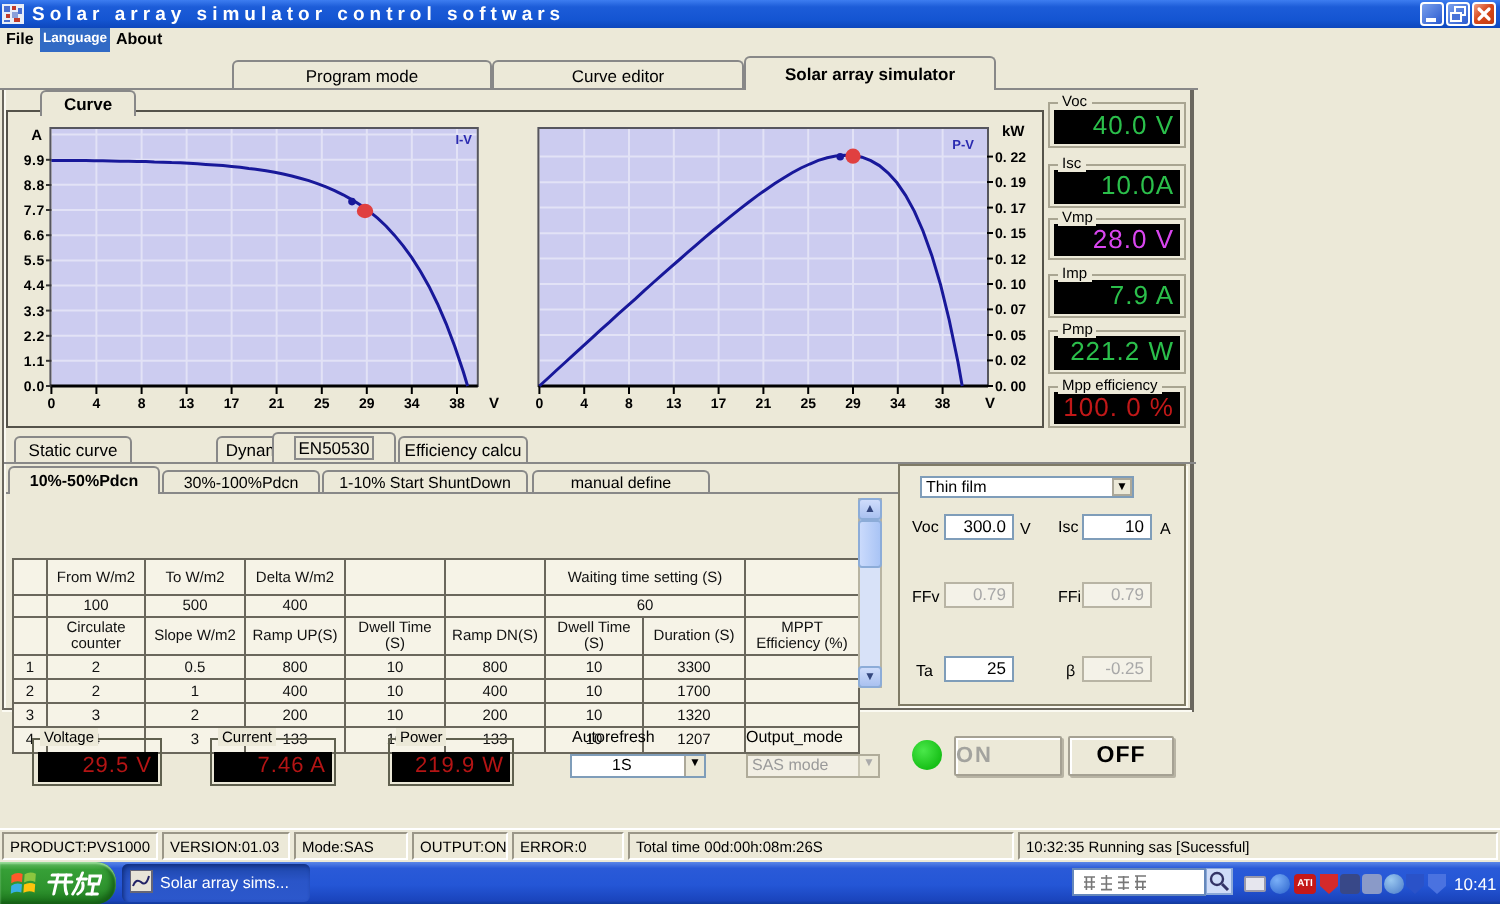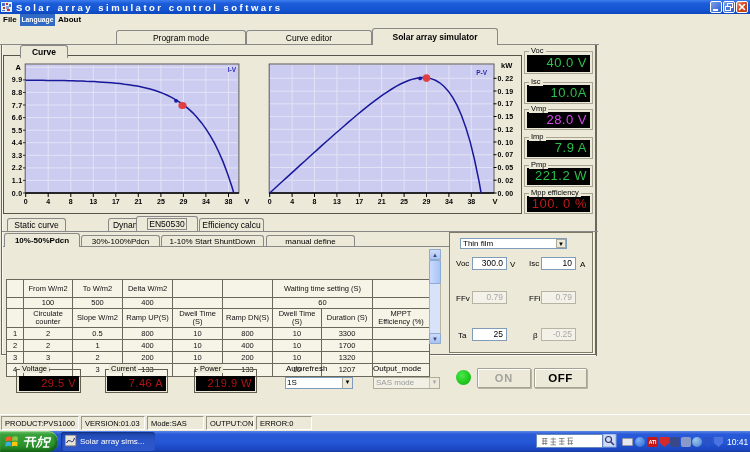--- a/index.html
+++ b/index.html
@@ -347,32 +347,34 @@
   <div class="abs" style="left:16px;top:369px;width:65px;height:24px;border:1px solid #60604f;"></div>
 <div class="abs" style="left:20px;top:364px;background:#ece9d8;padding:0 2px;font-size:7.5px;z-index:2;">Voltage</div>
 <div class="abs lcd" style="left:19px;top:376px;width:60px;height:15px;color:#b41414;font-size:11px;line-height:15px;padding-right:3px;letter-spacing:0.5px;">29.5 V</div>
 <div class="abs" style="left:105px;top:369px;width:63px;height:24px;border:1px solid #60604f;"></div>
 <div class="abs" style="left:109px;top:364px;background:#ece9d8;padding:0 2px;font-size:7.5px;z-index:2;">Current</div>
 <div class="abs lcd" style="left:107px;top:376px;width:59px;height:15px;color:#b41414;font-size:11px;line-height:15px;padding-right:3px;letter-spacing:0.5px;">7.46 A</div>
 <div class="abs" style="left:194px;top:369px;width:63px;height:24px;border:1px solid #60604f;"></div>
 <div class="abs" style="left:198px;top:364px;background:#ece9d8;padding:0 2px;font-size:7.5px;z-index:2;">Power</div>
 <div class="abs lcd" style="left:196px;top:376px;width:59px;height:15px;color:#b41414;font-size:11px;line-height:15px;padding-right:3px;letter-spacing:0.5px;">219.9 W</div>
 <div class="abs" style="left:286px;top:364px;font-size:8px;">Autorefresh</div>
-<div class="abs" style="left:285px;top:377px;width:68px;height:12px;border:1px solid #7f9db9;background:#fff;font-size:8px;line-height:10px;padding-left:1px;">1S<span style="position:absolute;right:0;top:0;width:10px;height:10px;background:#ece9d8;border-left:1px solid #aca899;text-align:center;line-height:9px;font-size:6px;">▼</span></div>
+<div class="abs" style="left:285px;top:377px;width:68px;height:12px;border:1px solid #7f9db9;background:#fff;font-size:8px;line-height:10px;padding-left:20px;">1S<span style="position:absolute;right:0;top:0;width:10px;height:10px;background:#ece9d8;border-left:1px solid #aca899;text-align:center;line-height:9px;font-size:6px;">▼</span></div>
 <div class="abs" style="left:373px;top:364px;font-size:8px;">Output_mode</div>
 <div class="abs" style="left:373px;top:377px;width:67px;height:12px;border:1px solid #b0ac9a;background:#f2efe4;font-size:8px;line-height:10px;padding-left:2px;color:#9a9a9a;">SAS mode<span style="position:absolute;right:0;top:0;width:10px;height:10px;background:#ece9d8;border-left:1px solid #c8c4b2;text-align:center;line-height:9px;font-size:6px;color:#aaa;">▼</span></div>
 <div class="abs" style="left:456px;top:370px;width:15px;height:15px;border-radius:50%;background:radial-gradient(circle at 38% 35%, #4ae84a, #18c018 70%);"></div>
-<div class="abs" style="left:477px;top:368px;width:54px;height:20px;background:#ece9d8;border:1px solid #a5a193;border-radius:1px;box-shadow:inset 1px 1px 0 #fff, 1px 1px 0 #b8b4a4;color:#a3a39e;font-size:11px;font-weight:bold;text-align:center;line-height:19px;letter-spacing:1px;">ON</div>
+<div class="abs" style="left:477px;top:368px;width:54px;height:20px;background:#ece9d8;border:1px solid #a5a193;border-radius:1px;box-shadow:inset 1px 1px 0 #fff, 1px 1px 0 #b8b4a4;color:#a3a39e;font-size:11px;font-weight:bold;text-align:left;line-height:19px;letter-spacing:1px;">ON</div>
 <div class="abs" style="left:534px;top:368px;width:53px;height:20px;background:#ece9d8;border:1px solid #a5a193;border-radius:1px;box-shadow:inset 1px 1px 0 #fff, 1px 1px 0 #b8b4a4;color:#000;font-size:11.5px;font-weight:bold;text-align:center;line-height:19px;letter-spacing:0.5px;">OFF</div>
   <div class="abs" style="left:0;top:414px;width:750px;height:17px;background:#ece9d8;border-top:1px solid #fff;"></div>
 <div class="abs" style="left:1px;top:416px;width:78px;height:14px;border:1px solid;border-color:#9a9687 #fff #fff #9a9687;font-size:7.5px;line-height:13px;padding-left:3px;color:#000;">PRODUCT:PVS1000</div>
 <div class="abs" style="left:81px;top:416px;width:64px;height:14px;border:1px solid;border-color:#9a9687 #fff #fff #9a9687;font-size:7.5px;line-height:13px;padding-left:3px;color:#000;">VERSION:01.03</div>
 <div class="abs" style="left:147px;top:416px;width:57px;height:14px;border:1px solid;border-color:#9a9687 #fff #fff #9a9687;font-size:7.5px;line-height:13px;padding-left:3px;color:#000;">Mode:SAS</div>
 <div class="abs" style="left:206px;top:416px;width:48px;height:14px;border:1px solid;border-color:#9a9687 #fff #fff #9a9687;font-size:7.5px;line-height:13px;padding-left:3px;color:#000;">OUTPUT:ON</div>
 <div class="abs" style="left:256px;top:416px;width:56px;height:14px;border:1px solid;border-color:#9a9687 #fff #fff #9a9687;font-size:7.5px;line-height:13px;padding-left:3px;color:#000;">ERROR:0</div>
+<div class="abs" style="left:314px;top:416px;width:193px;height:14px;border:1px solid;border-color:#9a9687 #fff #fff #9a9687;font-size:7.5px;line-height:13px;padding-left:3px;color:#000;">Total time 00d:00h:08m:26S</div>
+<div class="abs" style="left:509px;top:416px;width:240px;height:14px;border:1px solid;border-color:#9a9687 #fff #fff #9a9687;font-size:7.5px;line-height:13px;padding-left:3px;color:#000;">10:32:35 Running sas [Sucessful]</div>
   <div class="abs" style="left:0;top:431px;width:750px;height:21px;background:linear-gradient(180deg,#5b87e8 0%,#2a5ad8 15%,#2456d6 55%,#1a44bc 92%,#123a9a 100%);"></div>
 <div class="abs" style="left:0;top:431px;width:58px;height:21px;background:linear-gradient(180deg,#6cc26c 0%,#37a037 18%,#2e932e 65%,#1f7a1f 92%,#176617 100%);border-radius:0 10px 10px 0;box-shadow:inset 0 1px 1px #9ade9a, inset -2px -1px 3px #145c14;"></div>
 <svg class="abs" style="left:5px;top:434px;" width="15" height="15">
       <g transform="rotate(-4 7 7)">
         <path d="M1,3.2 Q3.8,1.6 6.6,2.9 L6,7 Q3.2,5.6 0.6,7.2 Z" fill="#ff5a2a"></path>
         <path d="M7.6,3.1 Q10.4,1.8 13.2,3.3 L12.6,7.4 Q9.9,5.9 7,7.2 Z" fill="#8cc63f"></path>
         <path d="M0.5,8.4 Q3.1,6.8 5.9,8.1 L5.3,12.2 Q2.6,10.8 0,12.4 Z" fill="#38b0e3"></path>
         <path d="M6.9,8.3 Q9.7,7.0 12.5,8.5 L11.9,12.6 Q9.2,11.1 6.3,12.4 Z" fill="#ffc40d"></path>
       </g>
     </svg>

